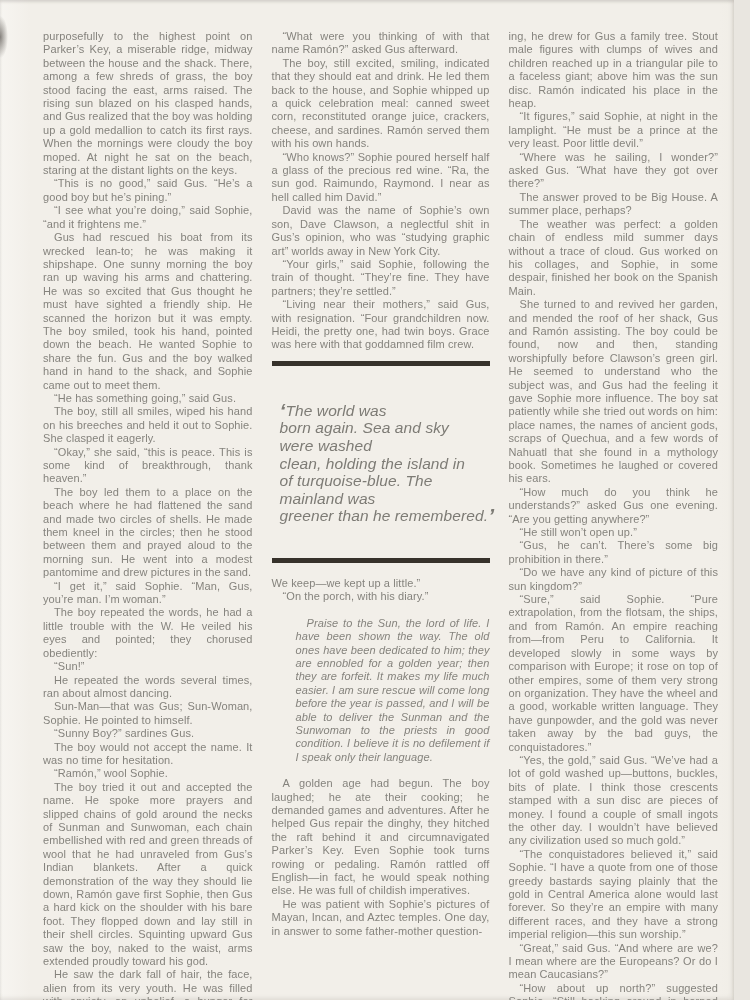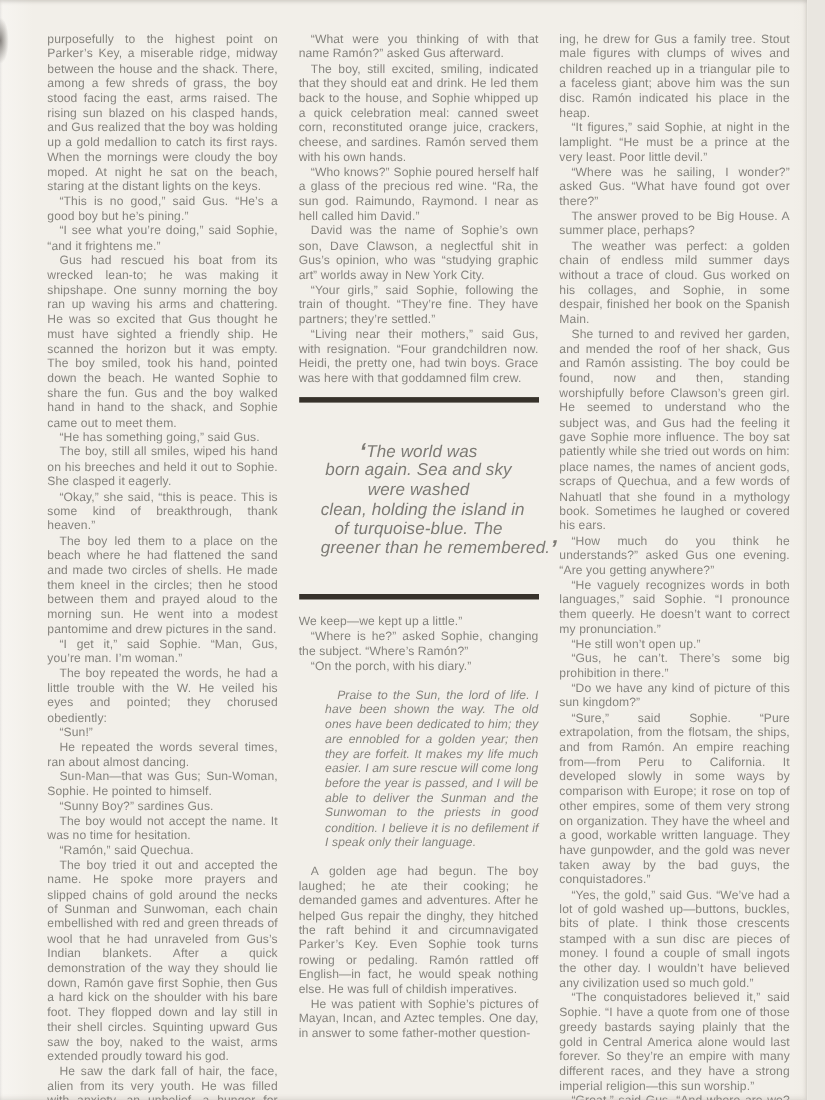--- a/index.html
+++ b/index.html
@@ -16,21 +16,21 @@
     content:"";position:absolute;left:-7px;top:16px;width:15px;height:42px;
     background:radial-gradient(closest-side,rgba(55,50,45,.55),rgba(55,50,45,0));
   }
   .cols{display:flex;gap:19px;padding:30px 16px 0 43px;}
   .col{width:218px;font-size:11px;line-height:13.4px;text-align:justify;letter-spacing:.1px;}
   .para{margin:0;text-indent:11px;}
   .para.noindent{text-indent:0;}
   .para.italic{font-style:italic;margin-left:24px;}
   .para.spaced{margin-top:13px;}
   .rule{height:5px;background:#37322b;margin-top:9px;}
-  .quote{margin:36px 20px 33px;text-align:center;font-style:italic;
+  .quote{margin:36px 8px 33px;text-align:left;font-style:italic;
          font-size:15.5px;line-height:17.6px;color:#7d7b75;}
   .qline{white-space:nowrap;}
   .qmark{font-weight:bold;font-size:21px;line-height:0;vertical-align:-2px;}
   .resume{margin-top:14px;}
 </style>
 </head>
 <body>
 
 <div class="page">
   <div class="cols">
@@ -45,21 +45,21 @@
           <p class="para">The boy, still all smiles, wiped his hand on his breeches and held it out to Sophie. She clasped it eagerly.</p>
           <p class="para">“Okay,” she said, “this is peace. This is some kind of breakthrough, thank heaven.”</p>
           <p class="para">The boy led them to a place on the beach where he had flattened the sand and made two circles of shells. He made them kneel in the circles; then he stood between them and prayed aloud to the morning sun. He went into a modest pantomime and drew pictures in the sand.</p>
           <p class="para">“I get it,” said Sophie. “Man, Gus, you’re man. I’m woman.”</p>
           <p class="para">The boy repeated the words, he had a little trouble with the W. He veiled his eyes and pointed; they chorused obediently:</p>
           <p class="para">“Sun!”</p>
           <p class="para">He repeated the words several times, ran about almost dancing.</p>
           <p class="para">Sun-Man—that was Gus; Sun-Woman, Sophie. He pointed to himself.</p>
           <p class="para">“Sunny Boy?” sardines Gus.</p>
           <p class="para">The boy would not accept the name. It was no time for hesitation.</p>
-          <p class="para">“Ramón,” said Quechua.</p>
+          <p class="para">“Ramón,” wool Sophie.</p>
           <p class="para">The boy tried it out and accepted the name. He spoke more prayers and slipped chains of gold around the necks of Sunman and Sunwoman, each chain embellished with red and green threads of wool that he had unraveled from Gus’s Indian blankets. After a quick demonstration of the way they should lie down, Ramón gave first Sophie, then Gus a hard kick on the shoulder with his bare foot. They flopped down and lay still in their shell circles. Squinting upward Gus saw the boy, naked to the waist, arms extended proudly toward his god.</p>
           <p class="para">He saw the dark fall of hair, the face, alien from its very youth. He was filled with anxiety, an unbelief, a hunger for something real, something within his own terms of reference. Then the ceremony was over.</p>
         </div>
 
     </div>
 
     <div class="col">
       <div>
           <p class="para">“What were you thinking of with that name Ramón?” asked Gus afterward.</p>
           <p class="para">The boy, still excited, smiling, indicated that they should eat and drink. He led them back to the house, and Sophie whipped up a quick celebration meal: canned sweet corn, reconstituted orange juice, crackers, cheese, and sardines. Ramón served them with his own hands.</p>
@@ -68,43 +68,42 @@
           <p class="para">“Your girls,” said Sophie, following the train of thought. “They’re fine. They have partners; they’re settled.”</p>
           <p class="para">“Living near their mothers,” said Gus, with resignation. “Four grandchildren now. Heidi, the pretty one, had twin boys. Grace was here with that goddamned film crew.</p>
         </div>
       <div class="rule"></div>
       <div class="quote">
         <div class="qline"><span class="qmark">‘</span><span>The world was</span></div>
         <div class="qline"><span>born again. Sea and sky</span></div>
         <div class="qline"><span>were washed</span></div>
         <div class="qline"><span>clean, holding the island in</span></div>
         <div class="qline"><span>of turquoise-blue. The</span></div>
+        <div class="qline"><span>mainland was</span></div>
         <div class="qline"><span>greener than he remembered.</span><span class="qmark">’</span></div>
       </div>
       <div class="rule" style="margin-top:0;"></div>
       <div class="resume">
           <p class="para noindent">We keep—we kept up a little.”</p>
-          <p class="para">“Where is he?” asked Sophie, changing the subject. “Where’s Ramón?”</p>
           <p class="para">“On the porch, with his diary.”</p>
           <p class="para italic spaced">Praise to the Sun, the lord of life. I have been shown the way. The old ones have been dedicated to him; they are ennobled for a golden year; then they are forfeit. It makes my life much easier. I am sure rescue will come long before the year is passed, and I will be able to deliver the Sunman and the Sunwoman to the priests in good condition. I believe it is no defilement if I speak only their language.</p>
           <p class="para spaced">A golden age had begun. The boy laughed; he ate their cooking; he demanded games and adventures. After he helped Gus repair the dinghy, they hitched the raft behind it and circumnavigated Parker’s Key. Even Sophie took turns rowing or pedaling. Ramón rattled off English—in fact, he would speak nothing else. He was full of childish imperatives.</p>
           <p class="para">He was patient with Sophie’s pictures of Mayan, Incan, and Aztec temples. One day, in answer to some father-mother question-</p>
         </div>
     </div>
 
     <div class="col">
       <div>
           <p class="para noindent">ing, he drew for Gus a family tree. Stout male figures with clumps of wives and children reached up in a triangular pile to a faceless giant; above him was the sun disc. Ramón indicated his place in the heap.</p>
           <p class="para">“It figures,” said Sophie, at night in the lamplight. “He must be a prince at the very least. Poor little devil.”</p>
-          <p class="para">“Where was he sailing, I wonder?” asked Gus. “What have found got over there?”</p>
+          <p class="para">“Where was he sailing, I wonder?” asked Gus. “What have they got over there?”</p>
           <p class="para">The answer proved to be Big House. A summer place, perhaps?</p>
           <p class="para">The weather was perfect: a golden chain of endless mild summer days without a trace of cloud. Gus worked on his collages, and Sophie, in some despair, finished her book on the Spanish Main.</p>
           <p class="para">She turned to and revived her garden, and mended the roof of her shack, Gus and Ramón assisting. The boy could be found, now and then, standing worshipfully before Clawson’s green girl. He seemed to understand who the subject was, and Gus had the feeling it gave Sophie more influence. The boy sat patiently while she tried out words on him: place names, the names of ancient gods, scraps of Quechua, and a few words of Nahuatl that she found in a mythology book. Sometimes he laughed or covered his ears.</p>
           <p class="para">“How much do you think he understands?” asked Gus one evening. “Are you getting anywhere?”</p>
-          <p class="para">“He vaguely recognizes words in both languages,” said Sophie. “I pronounce them queerly. He doesn’t want to correct my pronunciation.”</p>
           <p class="para">“He still won’t open up.”</p>
           <p class="para">“Gus, he can’t. There’s some big prohibition in there.”</p>
           <p class="para">“Do we have any kind of picture of this sun kingdom?”</p>
           <p class="para">“Sure,” said Sophie. “Pure extrapolation, from the flotsam, the ships, and from Ramón. An empire reaching from—from Peru to California. It developed slowly in some ways by comparison with Europe; it rose on top of other empires, some of them very strong on organization. They have the wheel and a good, workable written language. They have gunpowder, and the gold was never taken away by the bad guys, the conquistadores.”</p>
           <p class="para">“Yes, the gold,” said Gus. “We’ve had a lot of gold washed up—buttons, buckles, bits of plate. I think those crescents stamped with a sun disc are pieces of money. I found a couple of small ingots the other day. I wouldn’t have believed any civilization used so much gold.”</p>
           <p class="para">“The conquistadores believed it,” said Sophie. “I have a quote from one of those greedy bastards saying plainly that the gold in Central America alone would last forever. So they’re an empire with many different races, and they have a strong imperial religion—this sun worship.”</p>
           <p class="para">“Great,” said Gus. “And where are we? I mean where are the Europeans? Or do I mean Caucasians?”</p>
           <p class="para">“How about up north?” suggested Sophie. “Still hacking around in horned hel-</p>
         </div>
     </div>

